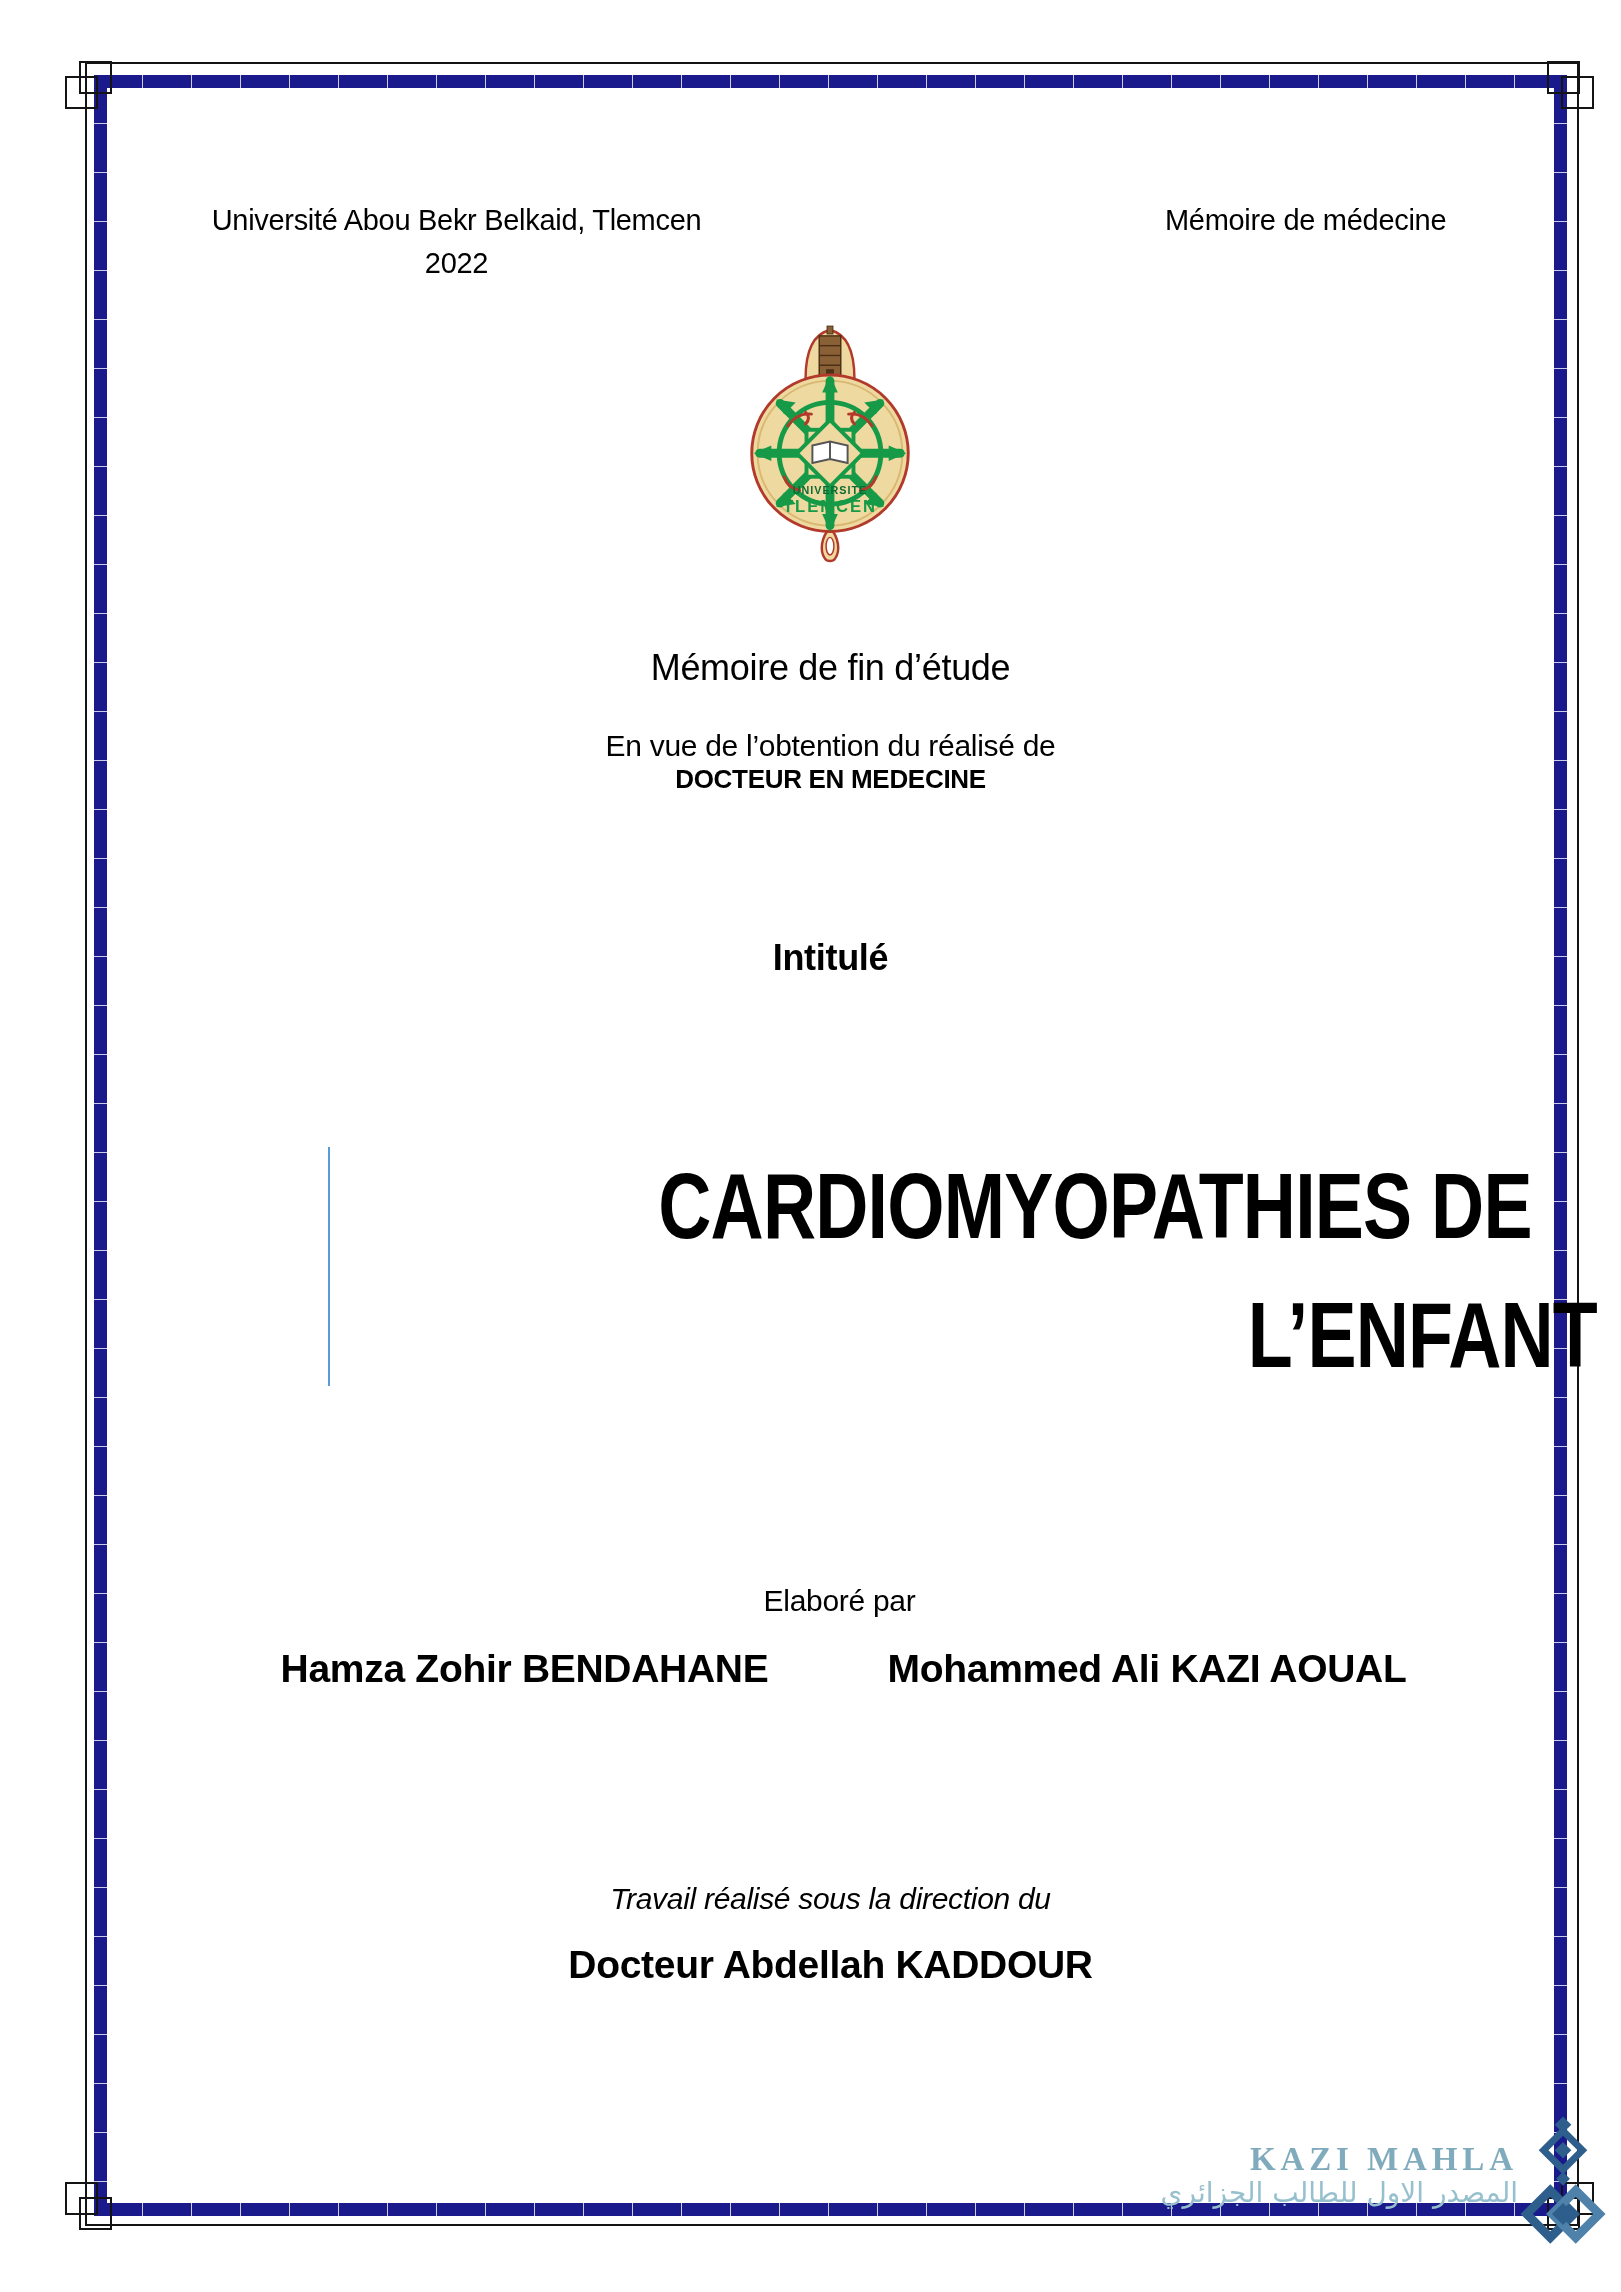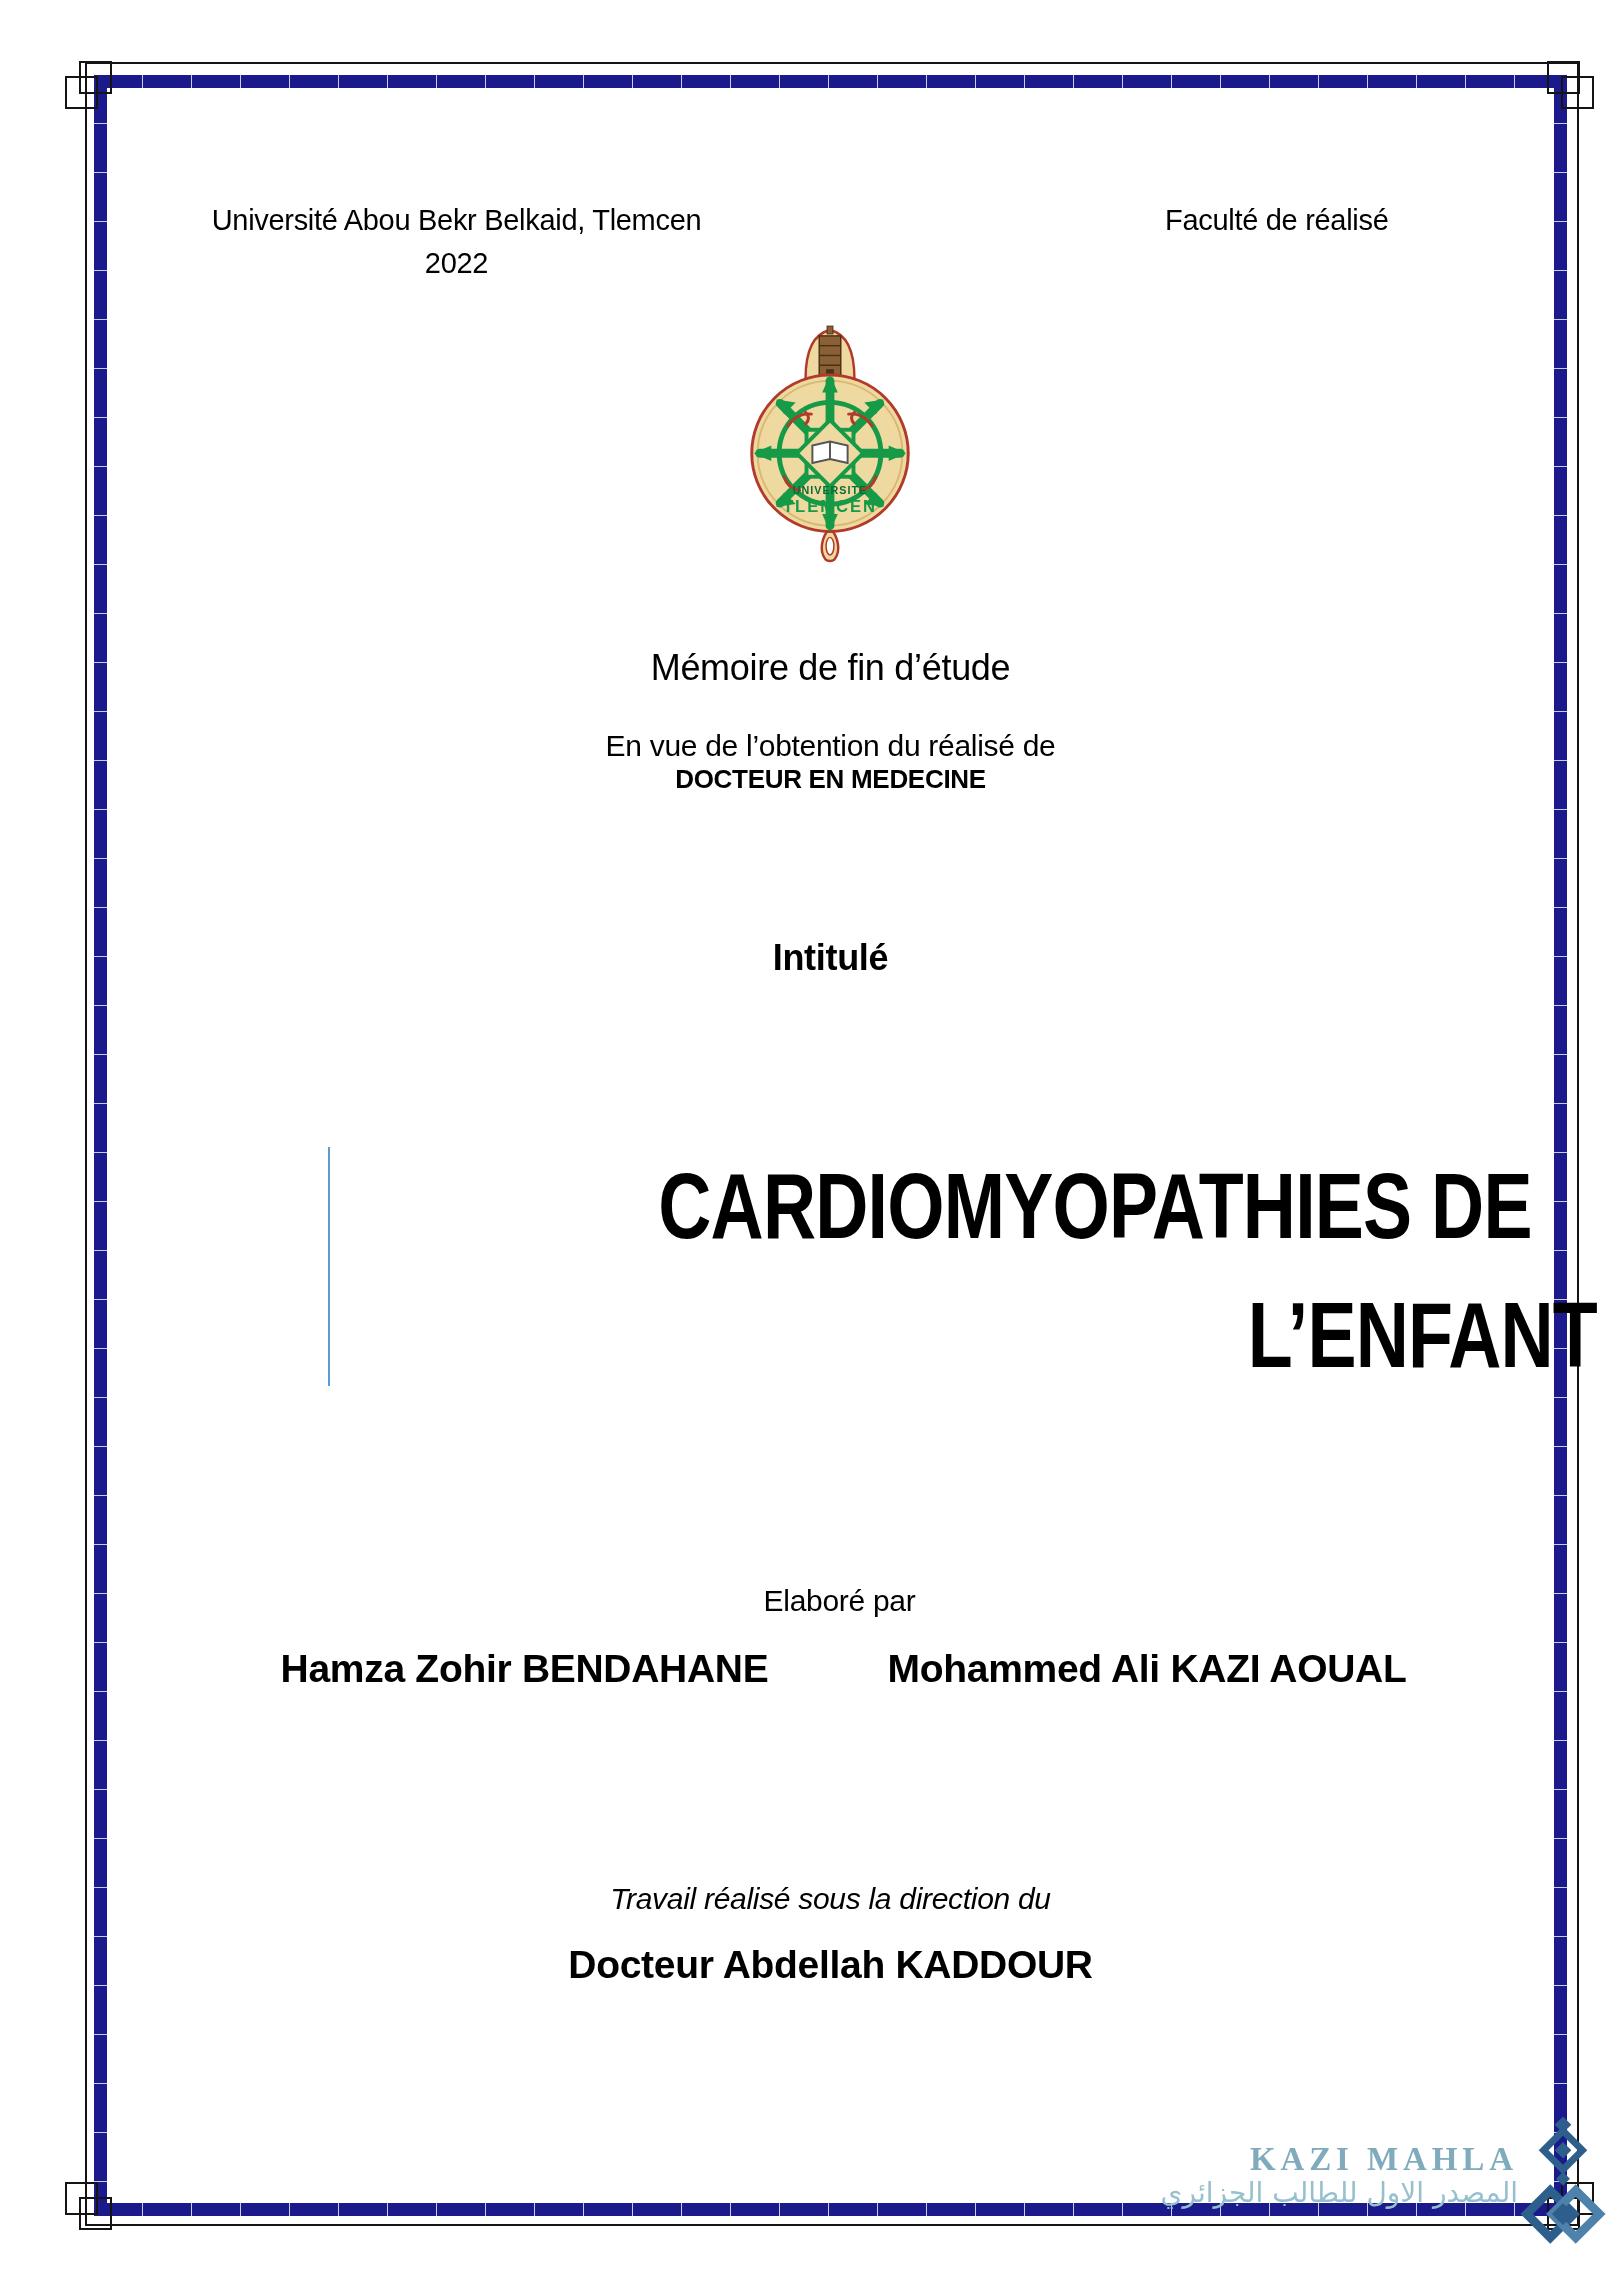--- a/index.html
+++ b/index.html
@@ -86,21 +86,21 @@
   <div class="orn" style="left:1541px;top:76px;"></div>
   <div class="orn" style="left:59px;top:2197px;"></div>
   <div class="orn" style="left:45px;top:2182px;"></div>
   <div class="orn" style="left:1527px;top:2197px;"></div>
   <div class="orn" style="left:1541px;top:2182px;"></div>
 
   <div class="hdr hdr-left">
     <div>Université Abou Bekr Belkaid, Tlemcen</div>
     <div>2022</div>
   </div>
-  <div class="hdr hdr-right">Faculté de réalisé</div>
+  <div class="hdr hdr-right">Mémoire de médecine</div>
 
   <svg class="logo" viewBox="0 0 182 250">
 
     <path d="M91 212 C82 222 80 236 86 244 C88 247 94 247 96 244 C102 236 100 222 91 212 Z" fill="#eed9a1" stroke="#b23a2a" stroke-width="2.5"></path>
     <ellipse cx="91" cy="231" rx="4" ry="9" fill="#fff" stroke="#b23a2a" stroke-width="1.5"></ellipse>
 
     <path d="M66 60 C66 30 74 14 91 10 C108 14 116 30 116 60 Z" fill="#eed9a1" stroke="#b23a2a" stroke-width="2.5"></path>
     <rect x="80" y="16" width="22" height="46" fill="#8a6136" stroke="#4c3015" stroke-width="1.5"></rect>
     <line x1="80" y1="26" x2="102" y2="26" stroke="#4c3015" stroke-width="1.5"></line>
     <line x1="80" y1="36" x2="102" y2="36" stroke="#4c3015" stroke-width="1.5"></line>

